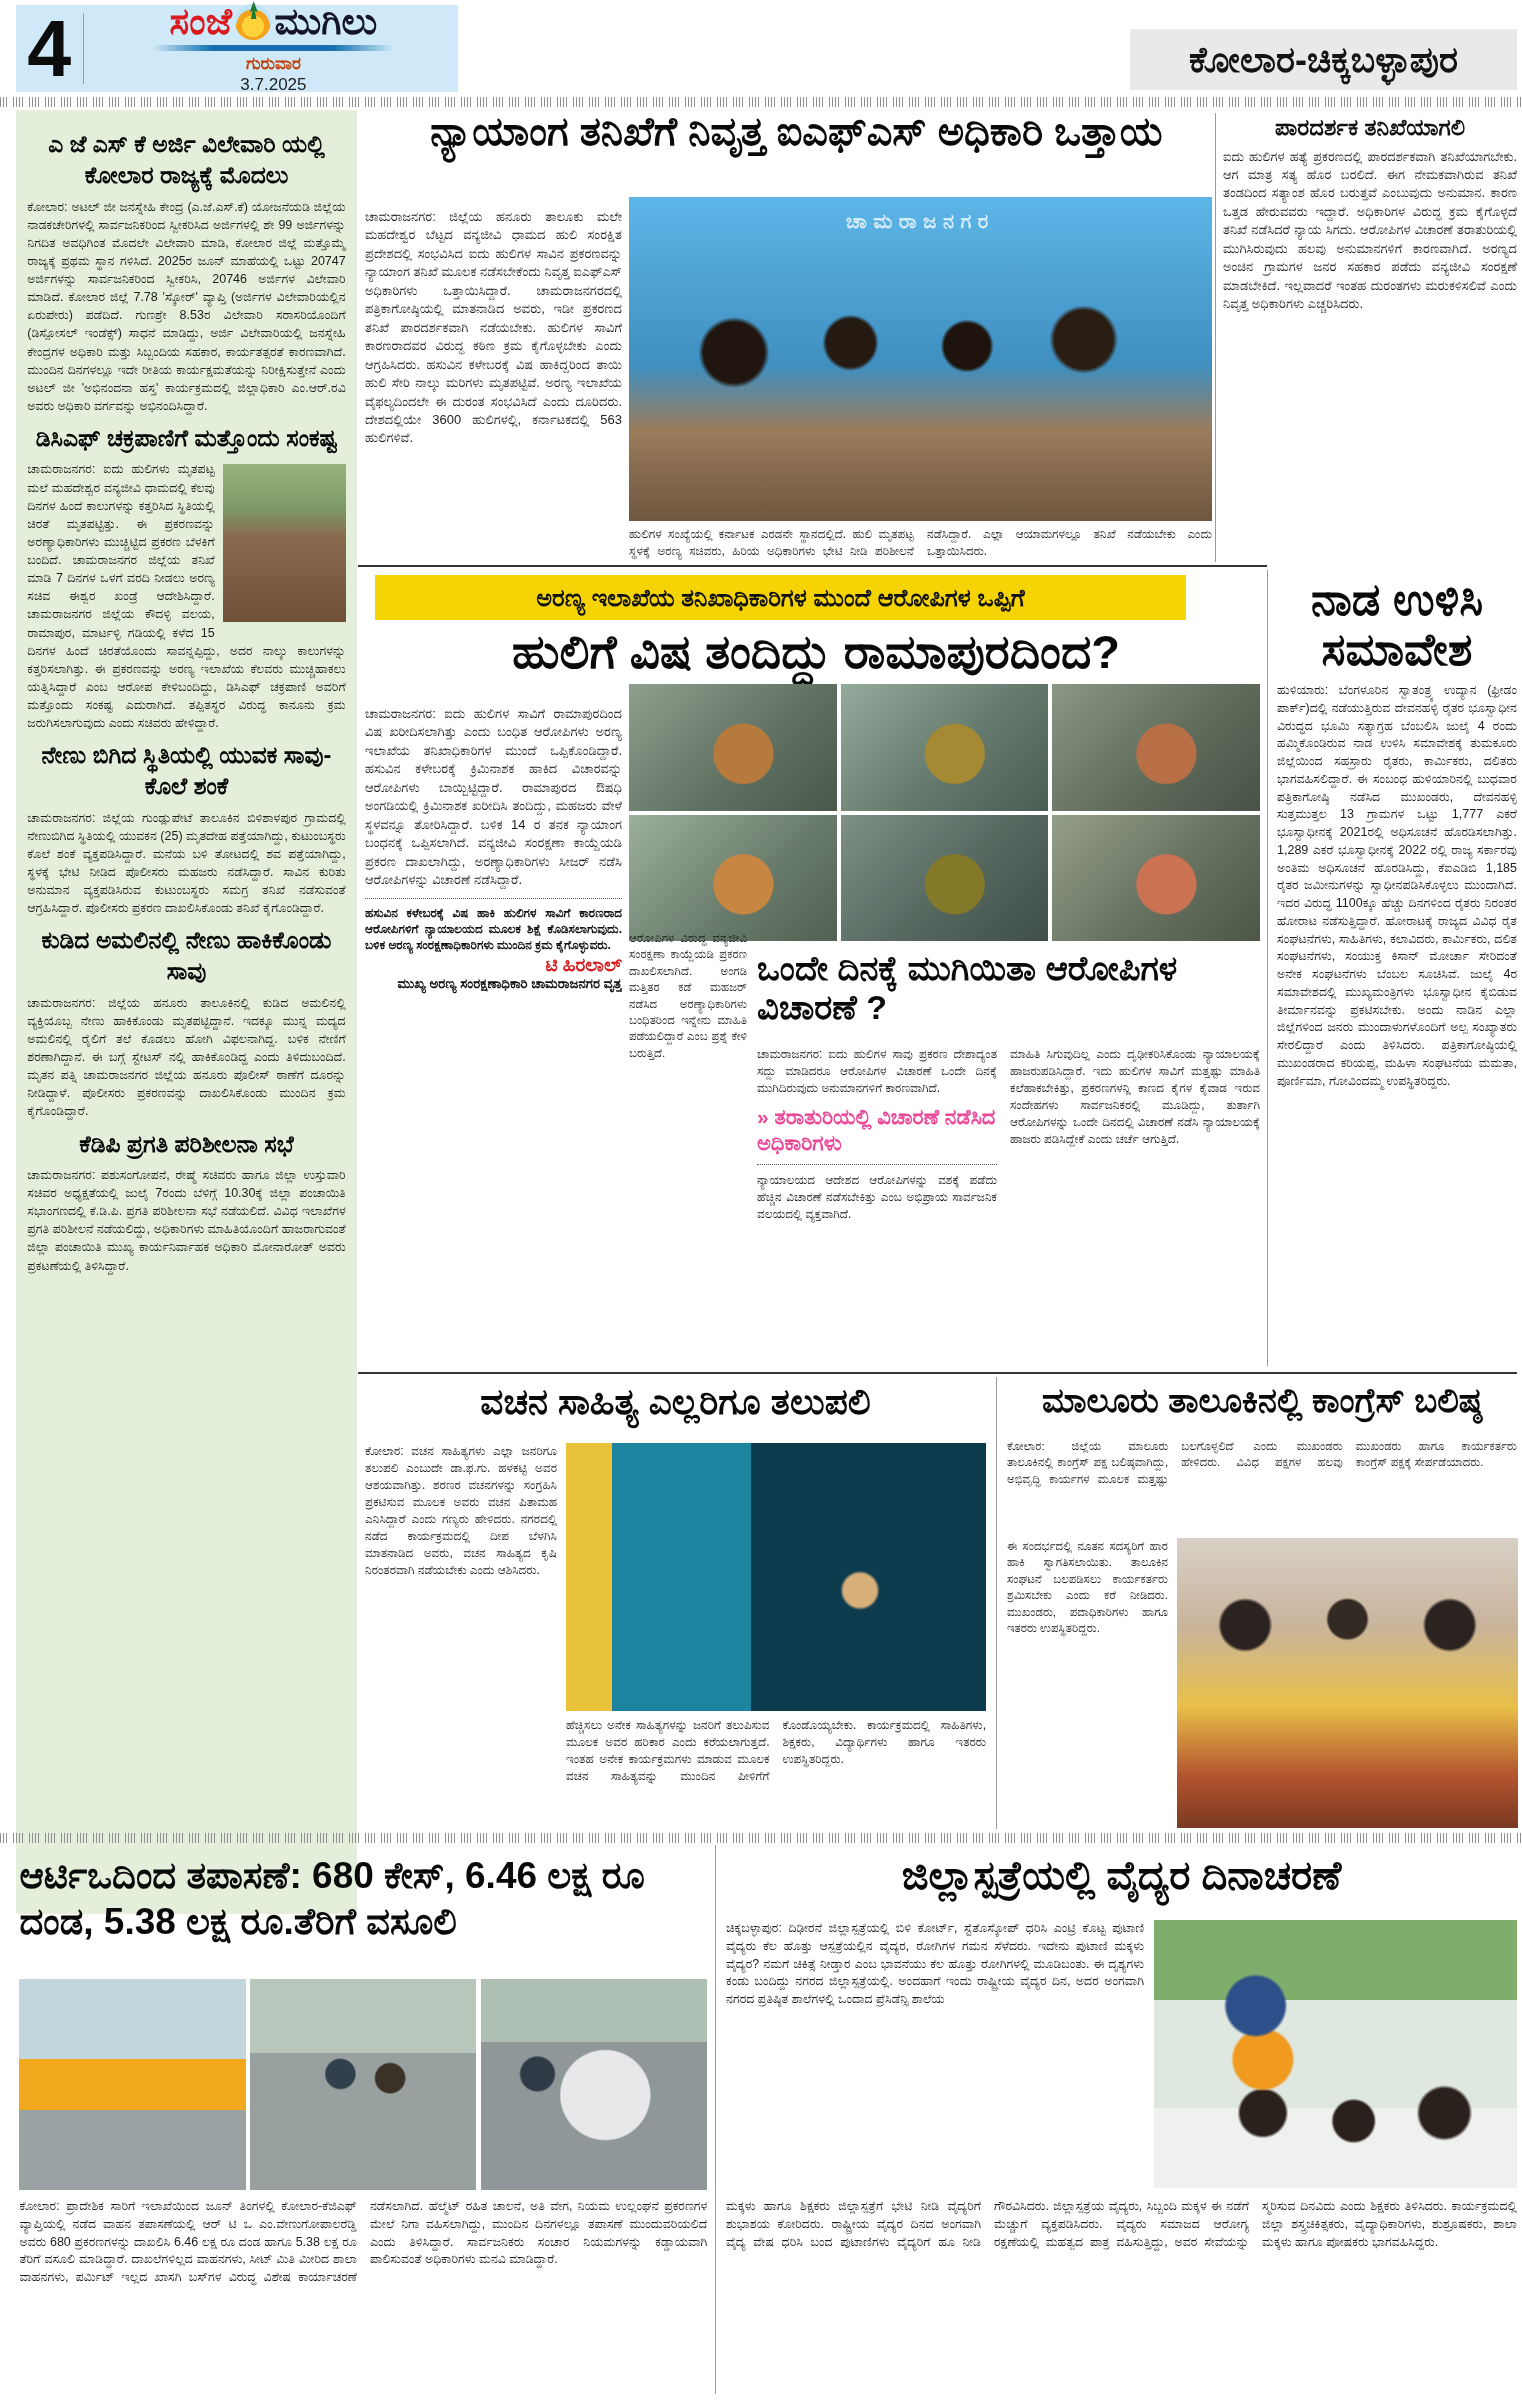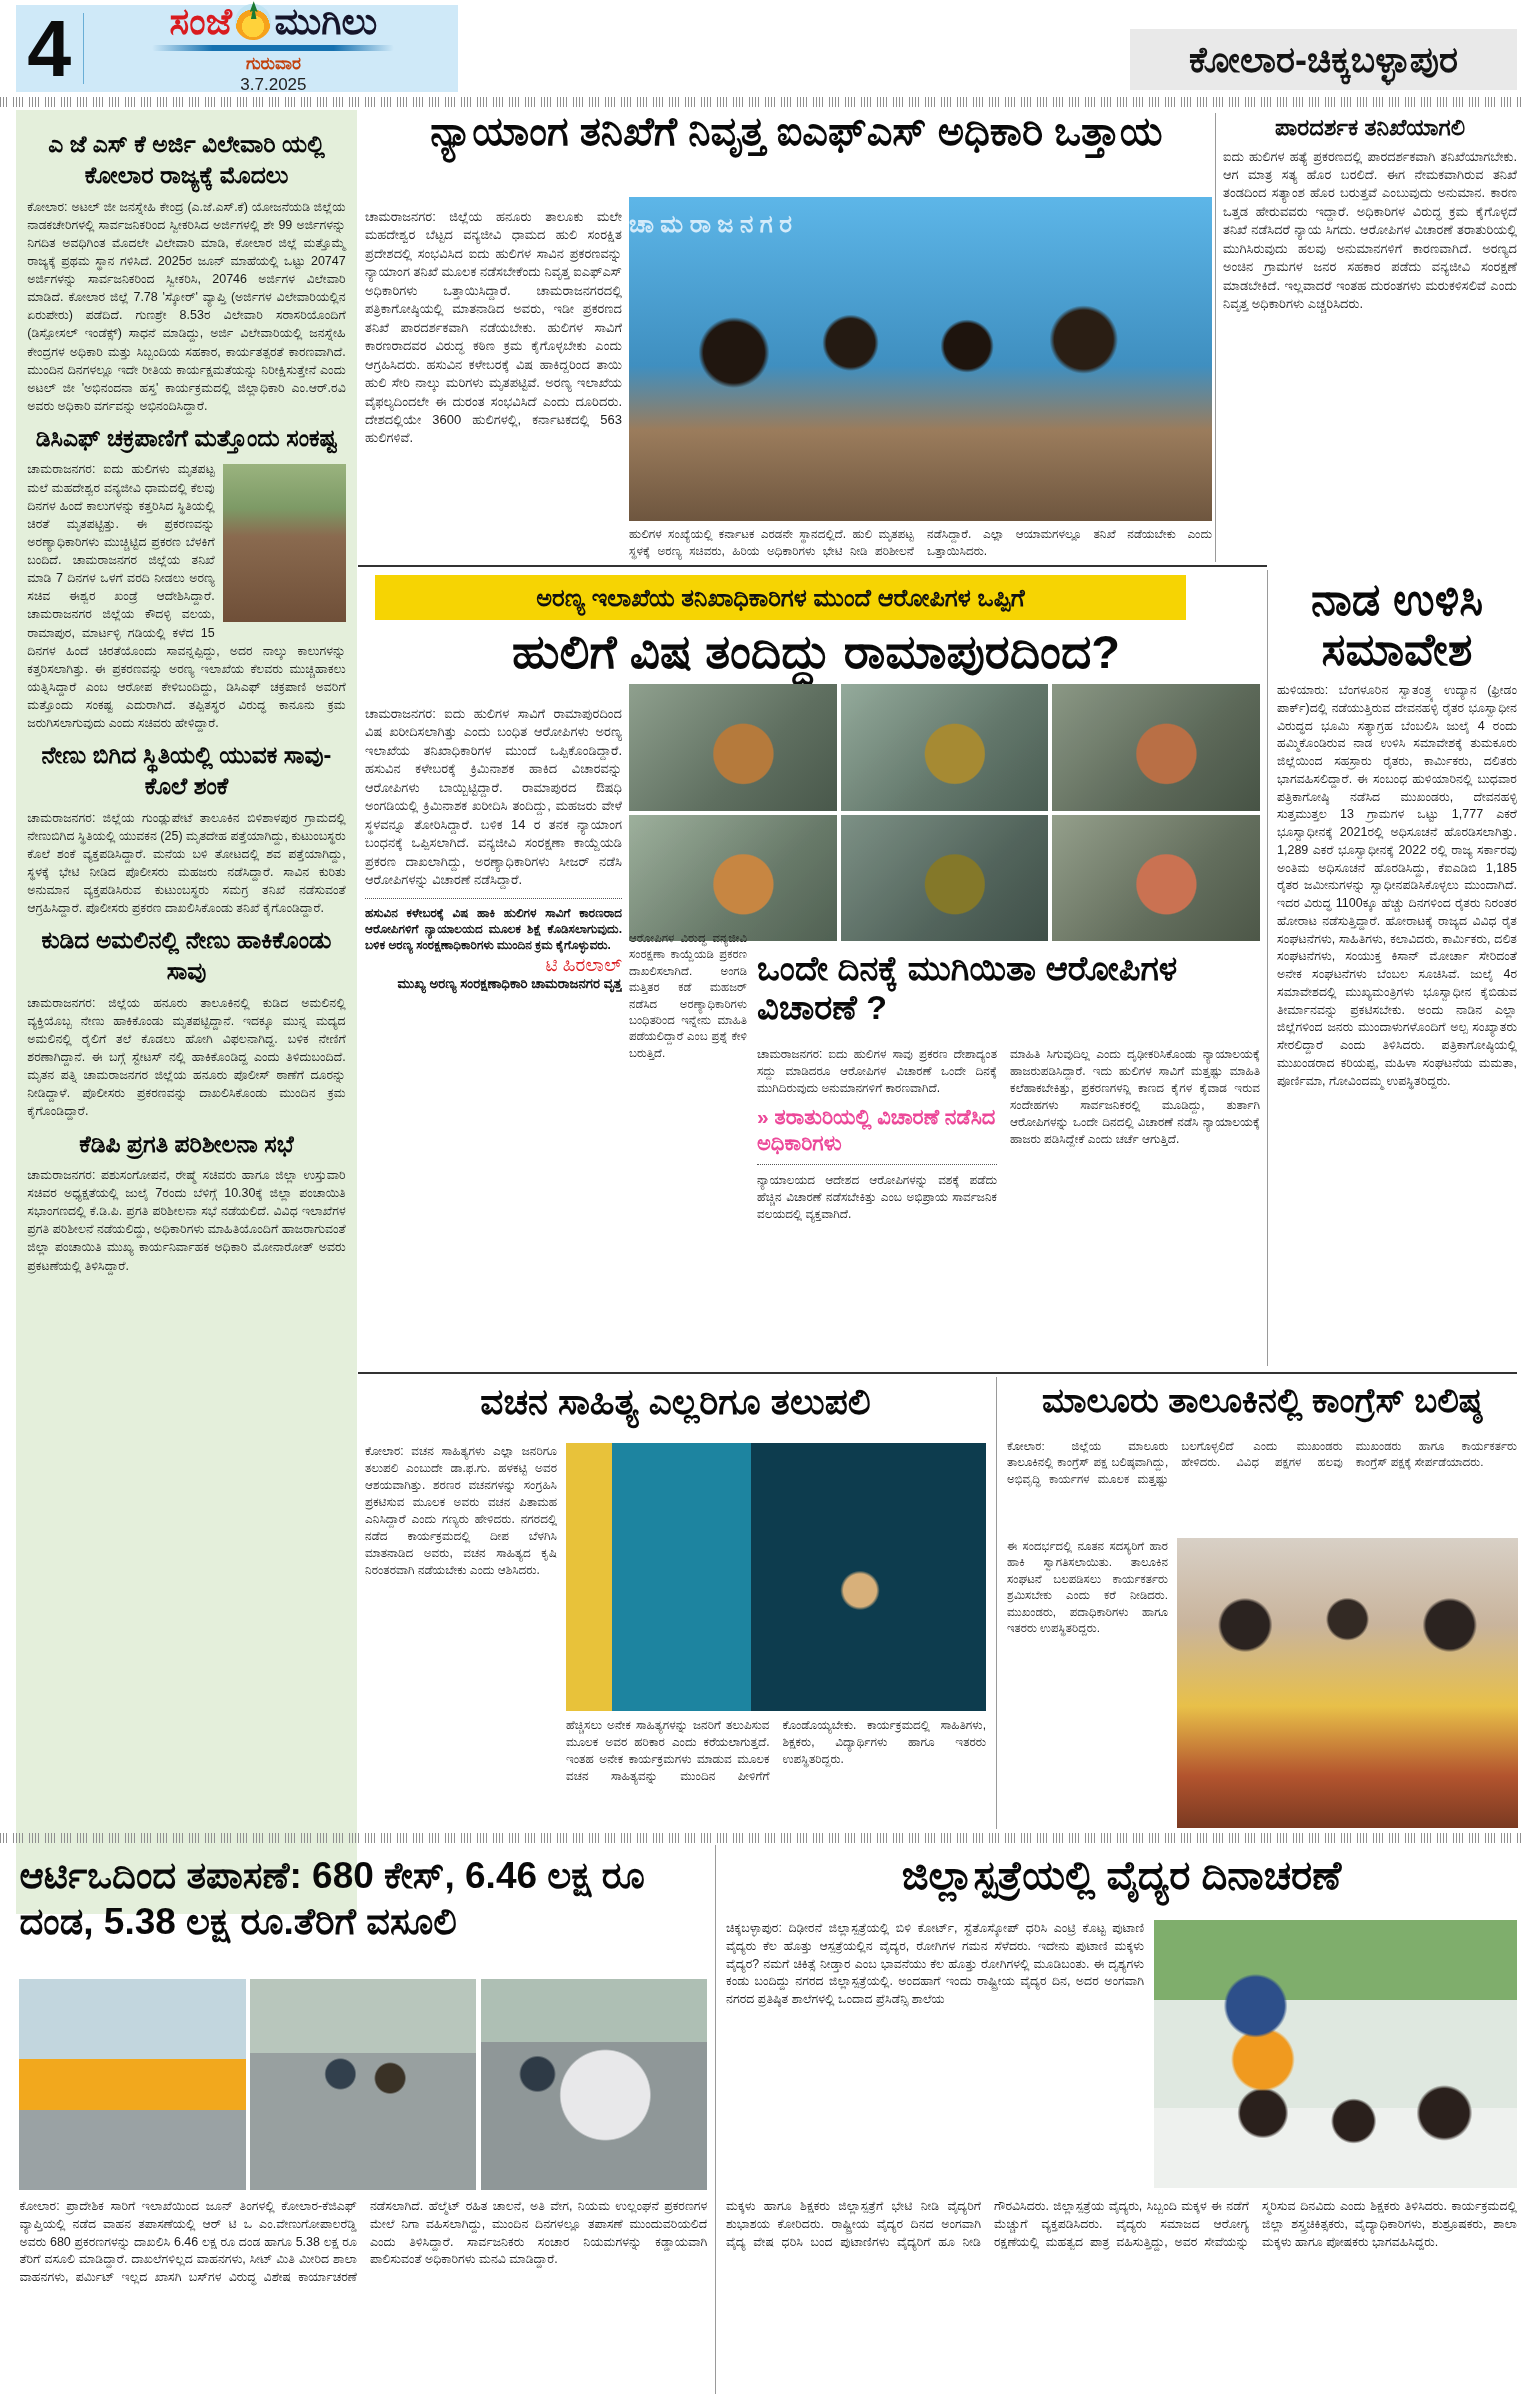--- a/index.html
+++ b/index.html
@@ -43,22 +43,22 @@
   .g-body{font-size:12.5px;line-height:1.45;text-align:justify;color:#1b1b1b;}
   .portrait{float:right;width:123px;height:158px;margin:3.2px 0 3.2px 8px;
             background:linear-gradient(180deg,#9ab37e 0%,#7d9a66 28%,#8a6a4f 46%,#6f4f38 100%);}
   
   .ph-main{left:629px;top:197px;width:583px;height:324px;
            background:radial-gradient(circle at 18% 48%,#20160f 0 6%,transparent 7%),
                       radial-gradient(circle at 38% 45%,#241a12 0 6%,transparent 7%),
                       radial-gradient(circle at 58% 46%,#1e140d 0 6%,transparent 7%),
                       radial-gradient(circle at 78% 44%,#2a1e14 0 6%,transparent 7%),
                       linear-gradient(180deg,#5db6e8 0%,#3f8fc0 52%,#9b7c5c 72%,#6e563f 100%);}
-  .ph-main span{position:absolute;top:13px;left:0;right:0;color:#eaf6ff;
-                font-size:24px;font-weight:bold;letter-spacing:6.5px;opacity:.85;}
+  .ph-main span{position:absolute;top:13px;left:0;right:0;text-align:center;color:#eaf6ff;
+                font-size:20px;font-weight:bold;letter-spacing:6.5px;opacity:.85;}
   .tiger-grid{left:629px;top:684px;width:631px;height:257px;display:grid;
               grid-template-columns:1fr 1fr 1fr;grid-template-rows:1fr 1fr;gap:4px;}
   .tiger-cell{background:radial-gradient(circle at 55% 55%,#b57a3c 0 22%,transparent 23%),
               linear-gradient(135deg,#8fa08e 0%,#5f6f60 60%,#49584b 100%);}
   .tiger-cell:nth-child(2){filter:hue-rotate(18deg) brightness(1.06);}
   .tiger-cell:nth-child(3){filter:hue-rotate(-12deg) brightness(.95);}
   .tiger-cell:nth-child(4){filter:brightness(1.1);}
   .tiger-cell:nth-child(5){filter:hue-rotate(25deg) brightness(.9);}
   .tiger-cell:nth-child(6){filter:hue-rotate(-20deg);}
   .ph-lamp{left:566px;top:1443px;width:420px;height:268px;
@@ -80,21 +80,21 @@
              linear-gradient(180deg,#aebfb4 0 30%,#8f9798 30% 100%);}
   .ph-kids{left:1154px;top:1920px;width:363px;height:268px;
            background:radial-gradient(circle at 28% 32%,#2d4f8a 0 9%,transparent 10%),
                       radial-gradient(circle at 30% 52%,#f09a1f 0 10%,transparent 11%),
                       radial-gradient(circle at 30% 72%,#2a201c 0 7%,transparent 8%),
                       radial-gradient(circle at 55% 75%,#2a201c 0 7%,transparent 8%),
                       radial-gradient(circle at 80% 72%,#2a201c 0 7%,transparent 8%),
                       linear-gradient(180deg,#7fae6c 0 30%,#dfe8e0 30% 70%,#eef1ee 70% 100%);}
   
   .quote-block{border-top:1.2px dotted #555;margin-top:8px;padding-top:6.5px;}
-  .byline-name{color:#d91b1f;font-weight:normal;font-size:18.6px;text-align:right;}
+  .byline-name{color:#d91b1f;font-weight:bold;font-size:18.6px;text-align:right;}
   .byline-title{font-weight:bold;font-size:13.3px;text-align:right;color:#111;}
   .pullquote{font-size:21px;font-weight:bold;line-height:1.25;color:#ec4899;
              border-bottom:1.2px dotted #555;padding-bottom:8px;margin:6.5px 0;}
 </style>
 </head>
 <body>
 
 <div class="page">
 
   <div class="abs masthead">

